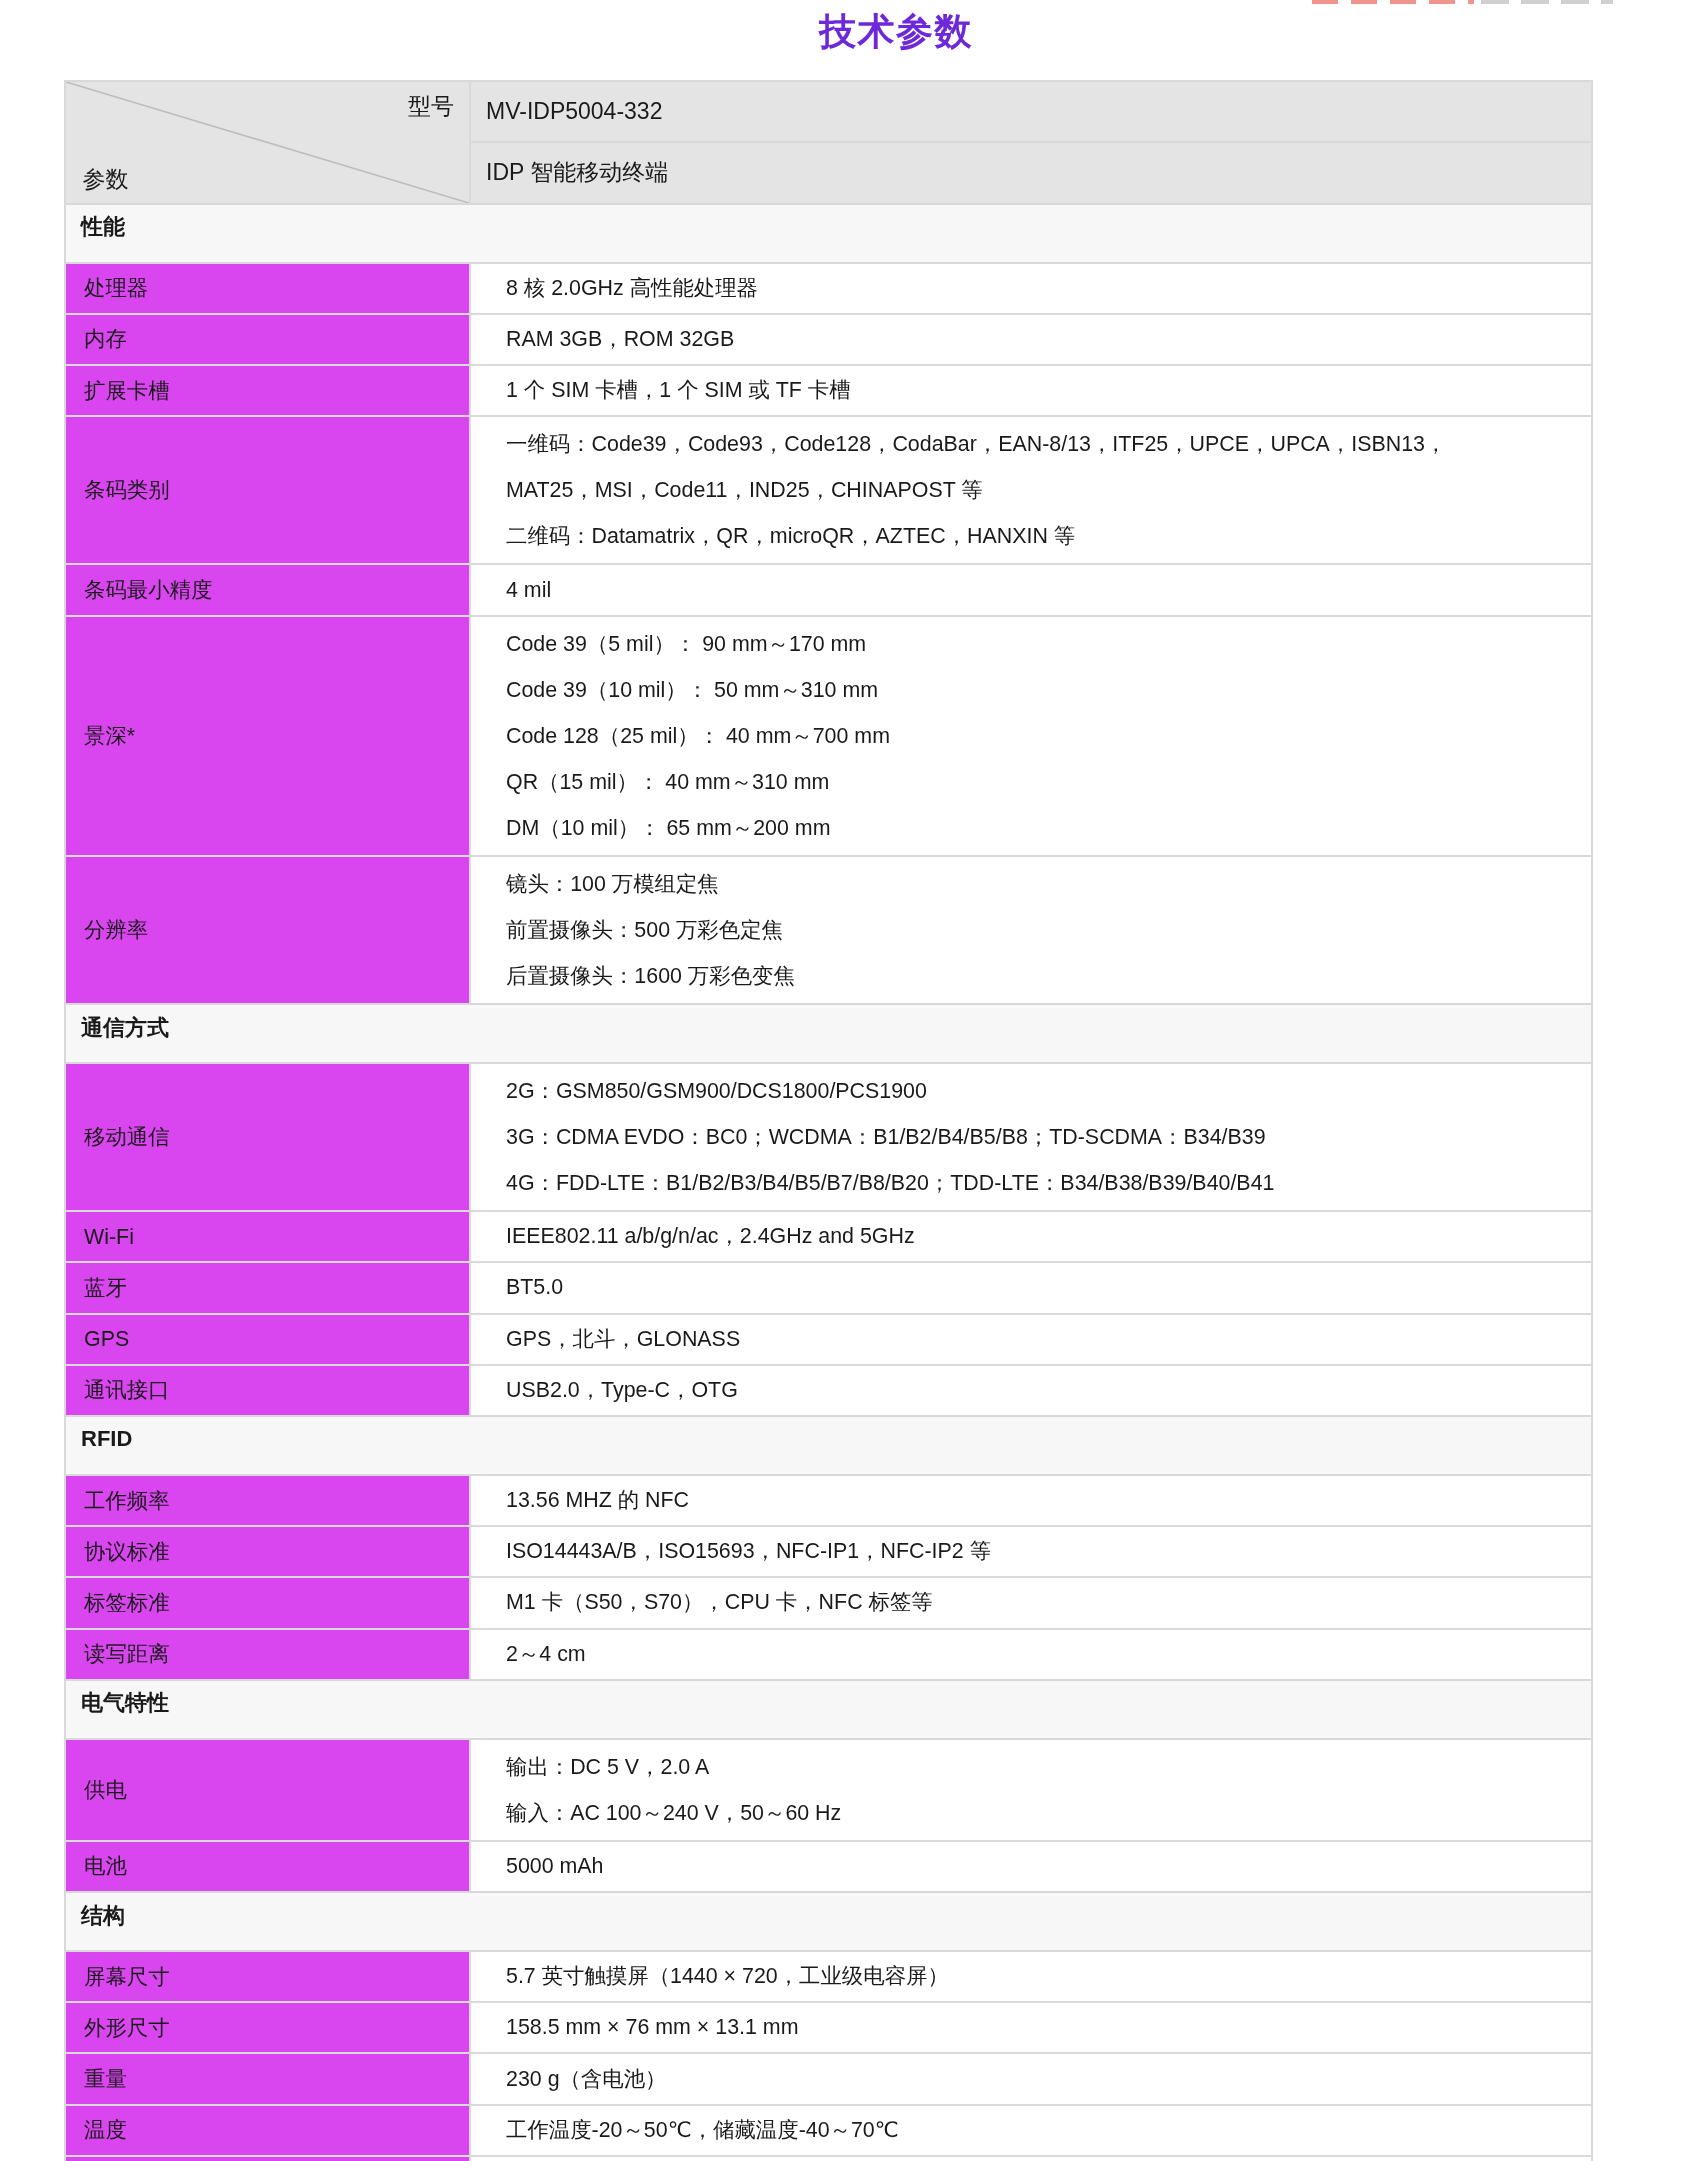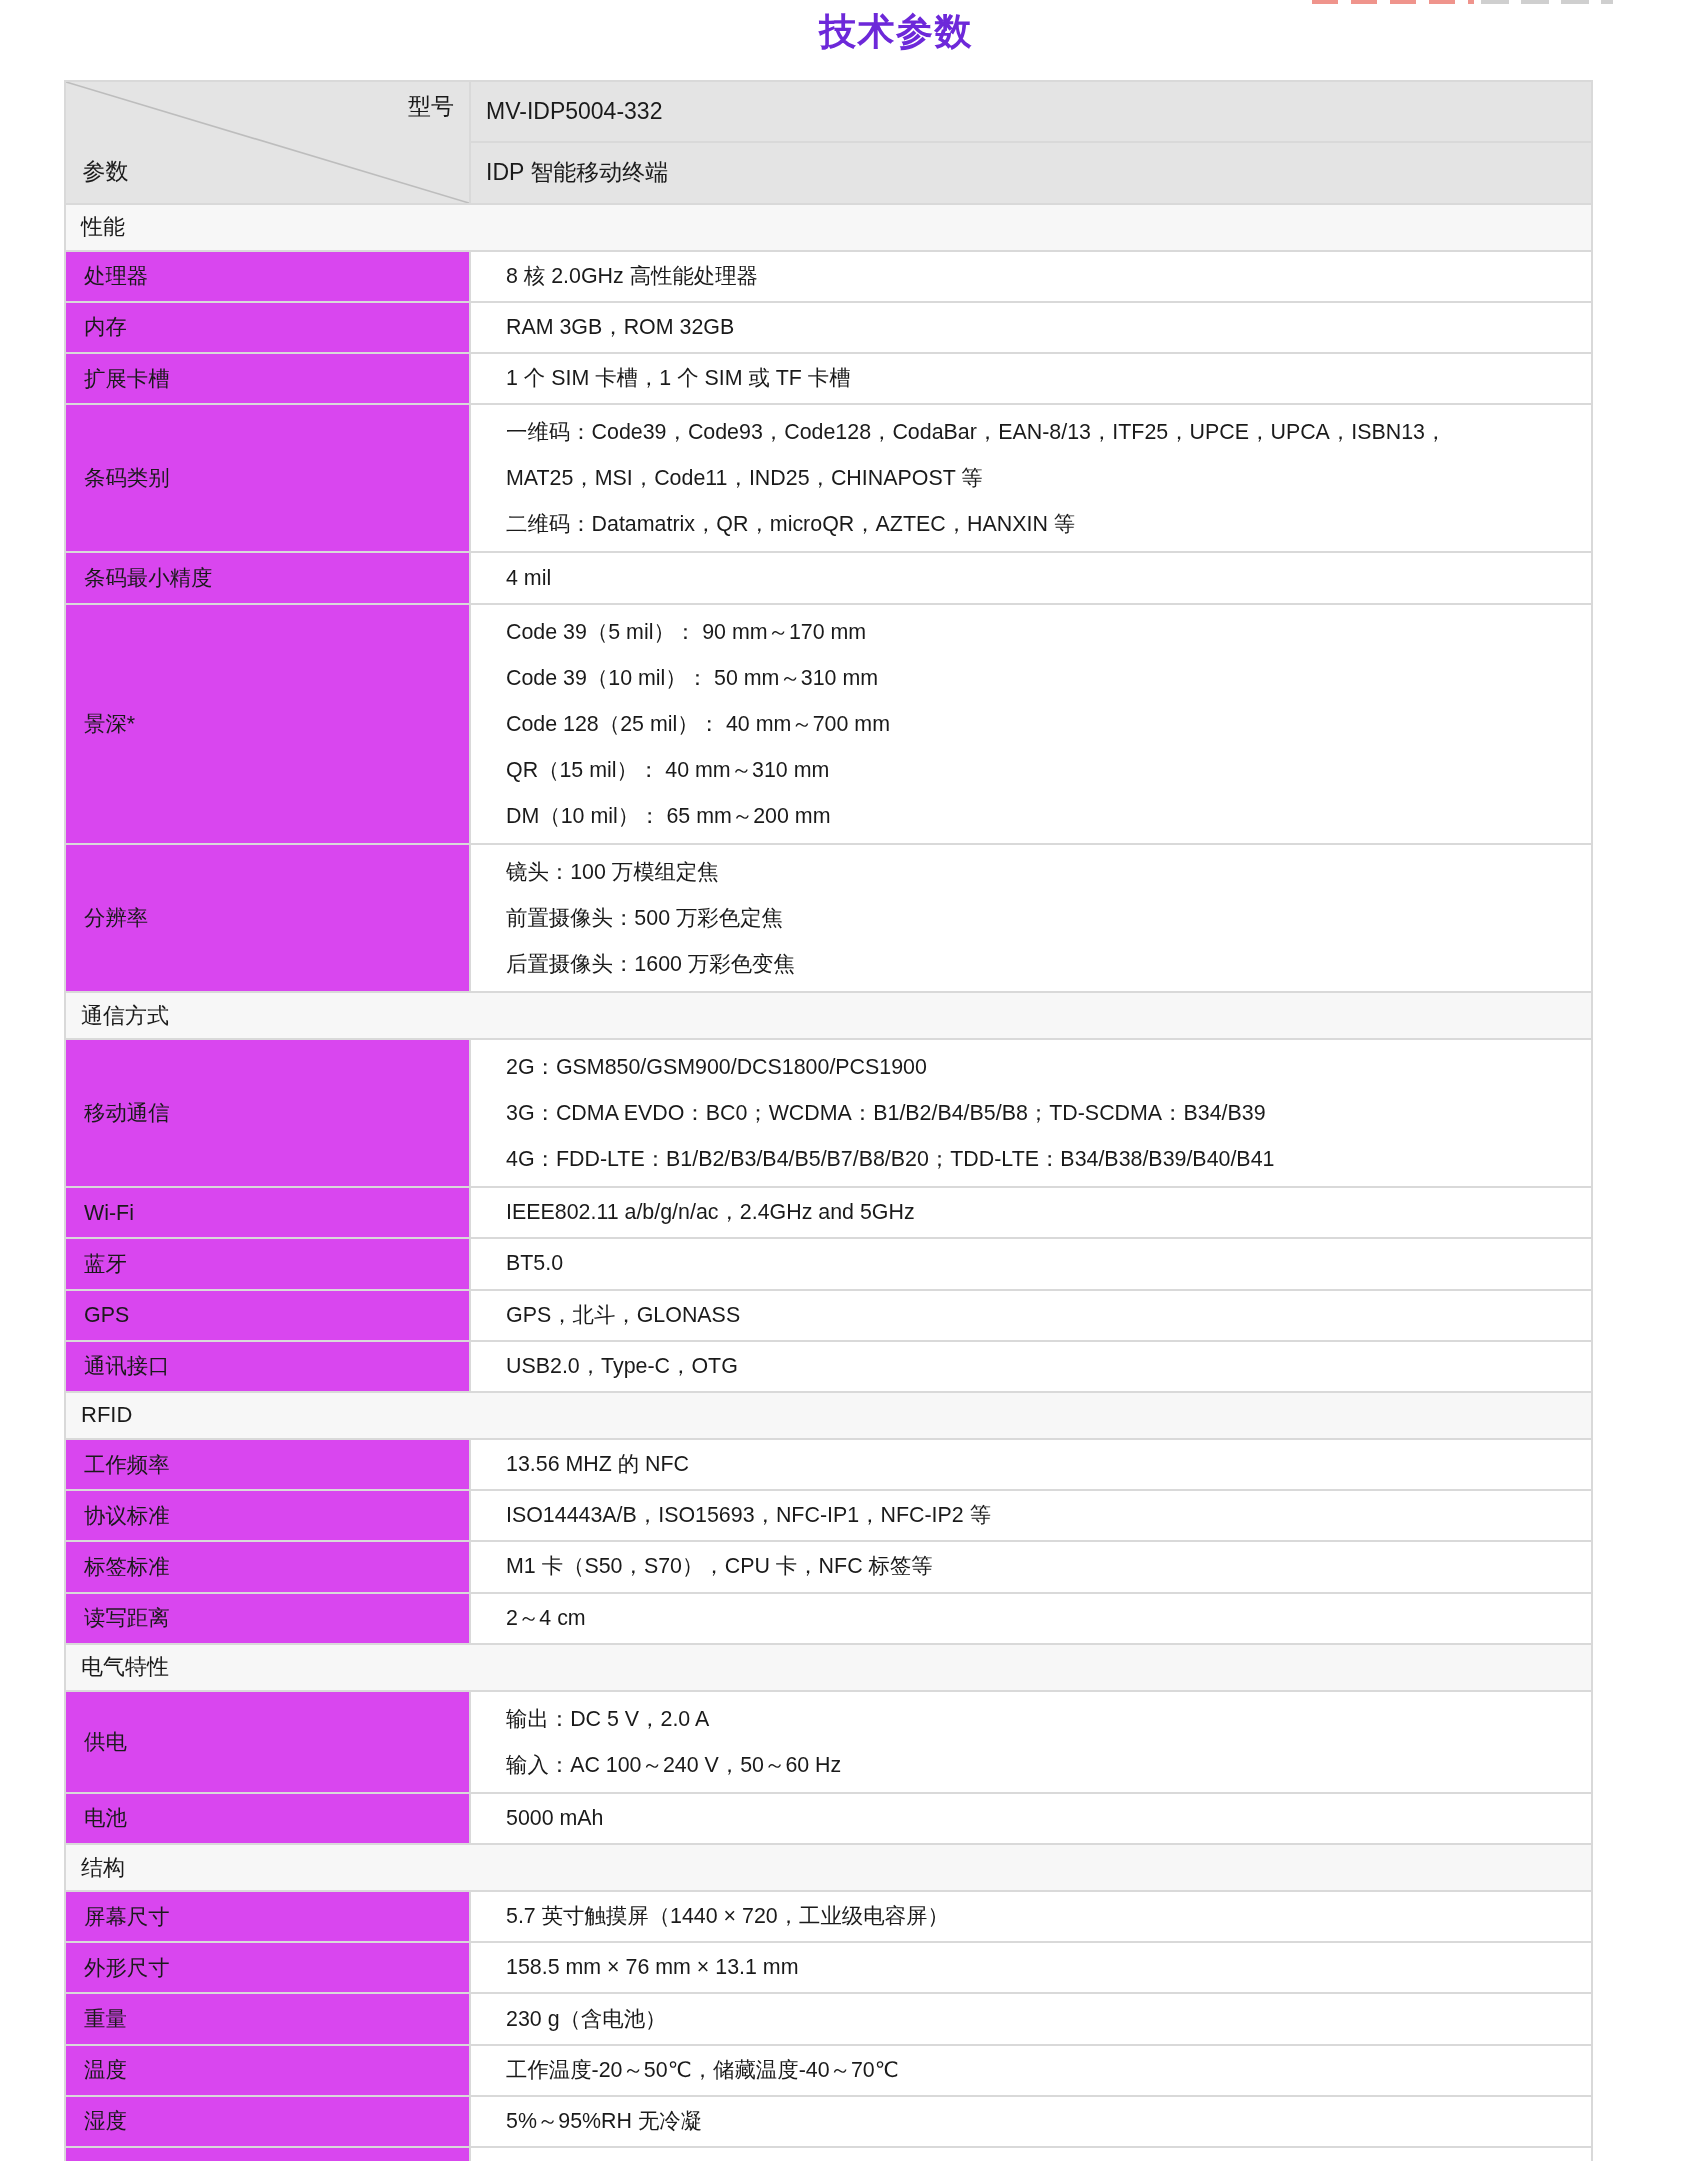--- a/index.html
+++ b/index.html
@@ -23,28 +23,28 @@
   table.spec{
     margin:26px 0 0 64px;width:1526px;border-collapse:collapse;table-layout:fixed;
   }
   table.spec td{border:2.1px solid #d9d9d9;vertical-align:middle;}
   
   td.hdr-diag{
     background:#e4e4e4;position:relative;padding:12px;height:97px;overflow:hidden;
   }
   td.hdr-diag svg{position:absolute;left:0;top:0;width:100%;height:100%;display:block;}
   .hdr-diag .diag-top{position:absolute;top:0;right:15px;height:48px;line-height:48px;font-size:23px;}
-  .hdr-diag .diag-bottom{position:absolute;bottom:8px;left:16.5px;height:48px;line-height:48px;font-size:23px;}
+  .hdr-diag .diag-bottom{position:absolute;bottom:0;left:16.5px;height:48px;line-height:48px;font-size:23px;}
   td.hdr-val{
     background:#e4e4e4;height:46px;padding:0 0 0 15px;font-size:23px;
   }
   
   tr.section-row td{
-    background:#f7f7f7;height:45px;padding:0 0 0 15px;
-    font-size:22px;font-weight:normal;
+    background:#f7f7f7;height:45px;padding:0 0 12px 15px;
+    font-size:22px;font-weight:bold;
   }
   
   td.lbl{
     background:#d946ef;padding:0 6.9px 0 18px;font-size:21.4px;line-height:30px;
   }
   td.val{
     background:#ffffff;padding:4.1px 16.5px 4.1px 15px;font-size:21.4px;
   }
   td.val .line{line-height:46px;white-space:normal;margin-left:20px;}
   td.val .line:only-child{line-height:41px;min-height:41px;}

